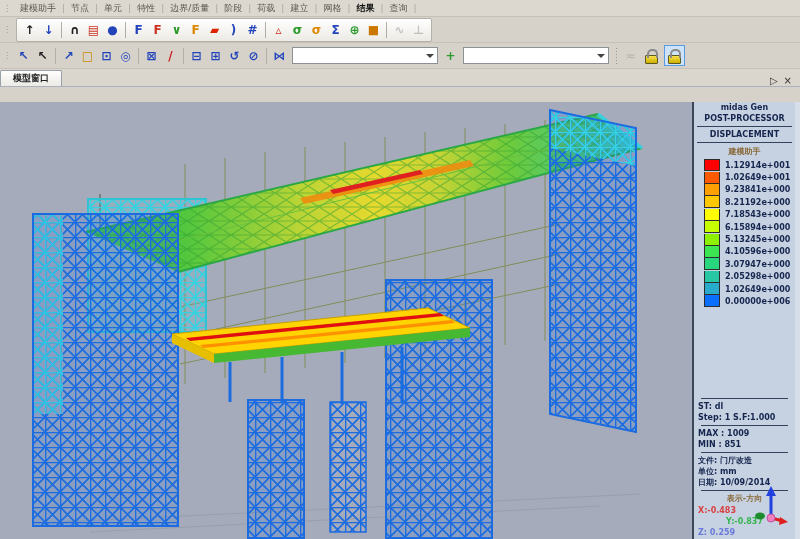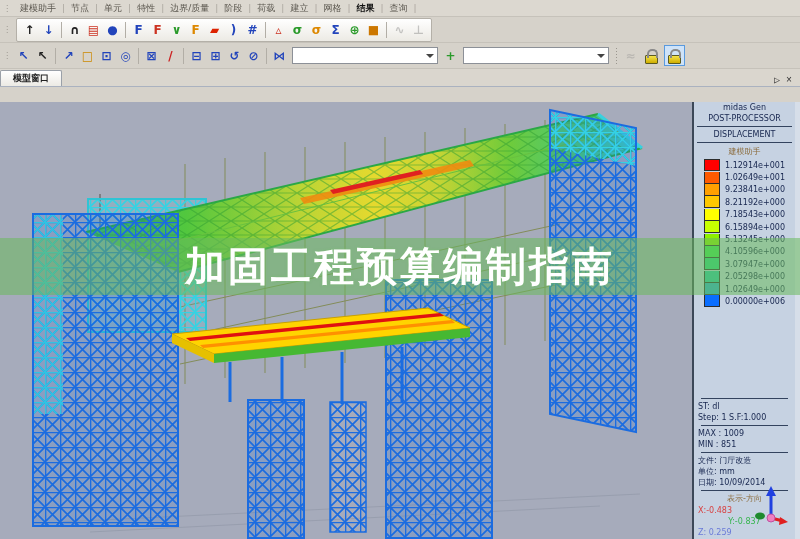--- a/index.html
+++ b/index.html
@@ -26,31 +26,31 @@
   .vsep { width:1px; height:16px; background:#b2aea6; margin:0 3px; }
   .dsep { width:3px; height:16px; margin:0 3px; background:repeating-linear-gradient(#9a968e 0 1px,transparent 1px 3px); background-size:1px 100%; background-repeat:no-repeat; background-position:center; }
   .combo { width:146px; height:17px; background:#fff; border:1px solid #8c9097; position:relative; margin:0 3px; }
   .combo::after { content:""; position:absolute; right:3px; top:6px; border:4px solid transparent; border-top-color:#444; }
   .lockwrap { width:21px; height:21px; display:flex; align-items:center; justify-content:center; border:1px solid transparent; margin:0 1px; }
   .lockwrap.active { border:1px solid #5a9ade; background:#cfe3f8; }
   .lock { position:relative; width:13px; height:9px; background:linear-gradient(#f4e34a,#cfae00); border:1px solid #5a5a20; border-radius:1px; margin-top:7px; }
   .lock::before { content:""; position:absolute; left:1px; top:-7px; width:7px; height:7px; border:2px solid #8a8a8a; border-bottom:none; border-radius:5px 5px 0 0; }
 
   
-  .modeltabs { height:18px; background:#dad6ce; display:flex; align-items:flex-end; border-bottom:1px solid #aab2c0;font-family:Liberation Mono, monospace; }
+  .modeltabs { height:18px; background:#dad6ce; display:flex; align-items:flex-end; border-bottom:1px solid #aab2c0; }
   .mtab { height:16px; display:flex; align-items:center; background:linear-gradient(#ffffff,#eceae4); border:1px solid #9aa0a8; border-bottom:none; border-radius:2px 2px 0 0; font-weight:bold; padding:0 12px; margin-left:0; }
   .mtab-buttons { margin-left:auto; display:flex; align-items:center; gap:6px; padding-right:8px; color:#333; font-size:10px; }
   .mtab-btn { cursor:default; }
 
   
   .main { position:absolute; top:102px; left:0; right:0; bottom:0; display:flex; }
   .viewport { width:692px; height:437px; position:relative; background:#a6abbb; }
 
   
-  .panel { flex:1; background:#c6d2e2; border-left:2px solid #3c4858; border-right:5px solid #d6dee9; position:relative; color:#16254e; font-size:8px; line-height:11px; }
+  .panel { flex:1; background:#c6d2e2; border-left:2px solid #3c4858; border-right:5px solid #d6dee9; position:relative; color:#16254e; font-size:8px; line-height:11px;font-weight:bold; }
   .ptxt { text-align:center; white-space:nowrap; }
   .pline { height:1px; background:#33435e; margin:2px 3px; }
   .psection { color:#8a6a3a; text-align:center; margin:3px 0 2px; }
   .legend { margin-top:2px; }
   .lrow { display:flex; align-items:center; height:12.4px; padding-left:10px; }
   .swatch { width:16px; height:12px; border:1px solid #2c2c2c; border-top:none; }
   .lrow:first-child .swatch { border-top:1px solid #2c2c2c; }
   .lval { margin-left:5px; }
   .pinfo { position:absolute; top:294px; left:0; right:0; padding:0 4px; }
   .pinfo div { white-space:nowrap; }
@@ -362,16 +362,13 @@
         <line x1="22" y1="34" x2="22" y2="10" stroke="#2040e0" stroke-width="3"></line>
         <polygon points="22,2 17,12 27,12" fill="#2040e0"></polygon>
         <line x1="22" y1="34" x2="34" y2="37" stroke="#e02020" stroke-width="3"></line>
         <polygon points="39,38 31,33 30,41" fill="#e02020"></polygon>
         <ellipse cx="11" cy="32" rx="5" ry="3.5" fill="#1e8a2e"></ellipse>
         <circle cx="22" cy="34" r="4" fill="#f080c0" stroke="#c050a0" stroke-width="1"></circle>
       </svg>
     </div>
   </div>
 
-  <div class="watermark" style="background: rgba(106, 186, 92, 0.55);">
-    <span class="wtext" style="color: rgb(255, 255, 255);">加固工程预算编制指南</span>
-  </div>
 </div>
 
 </body></html>

